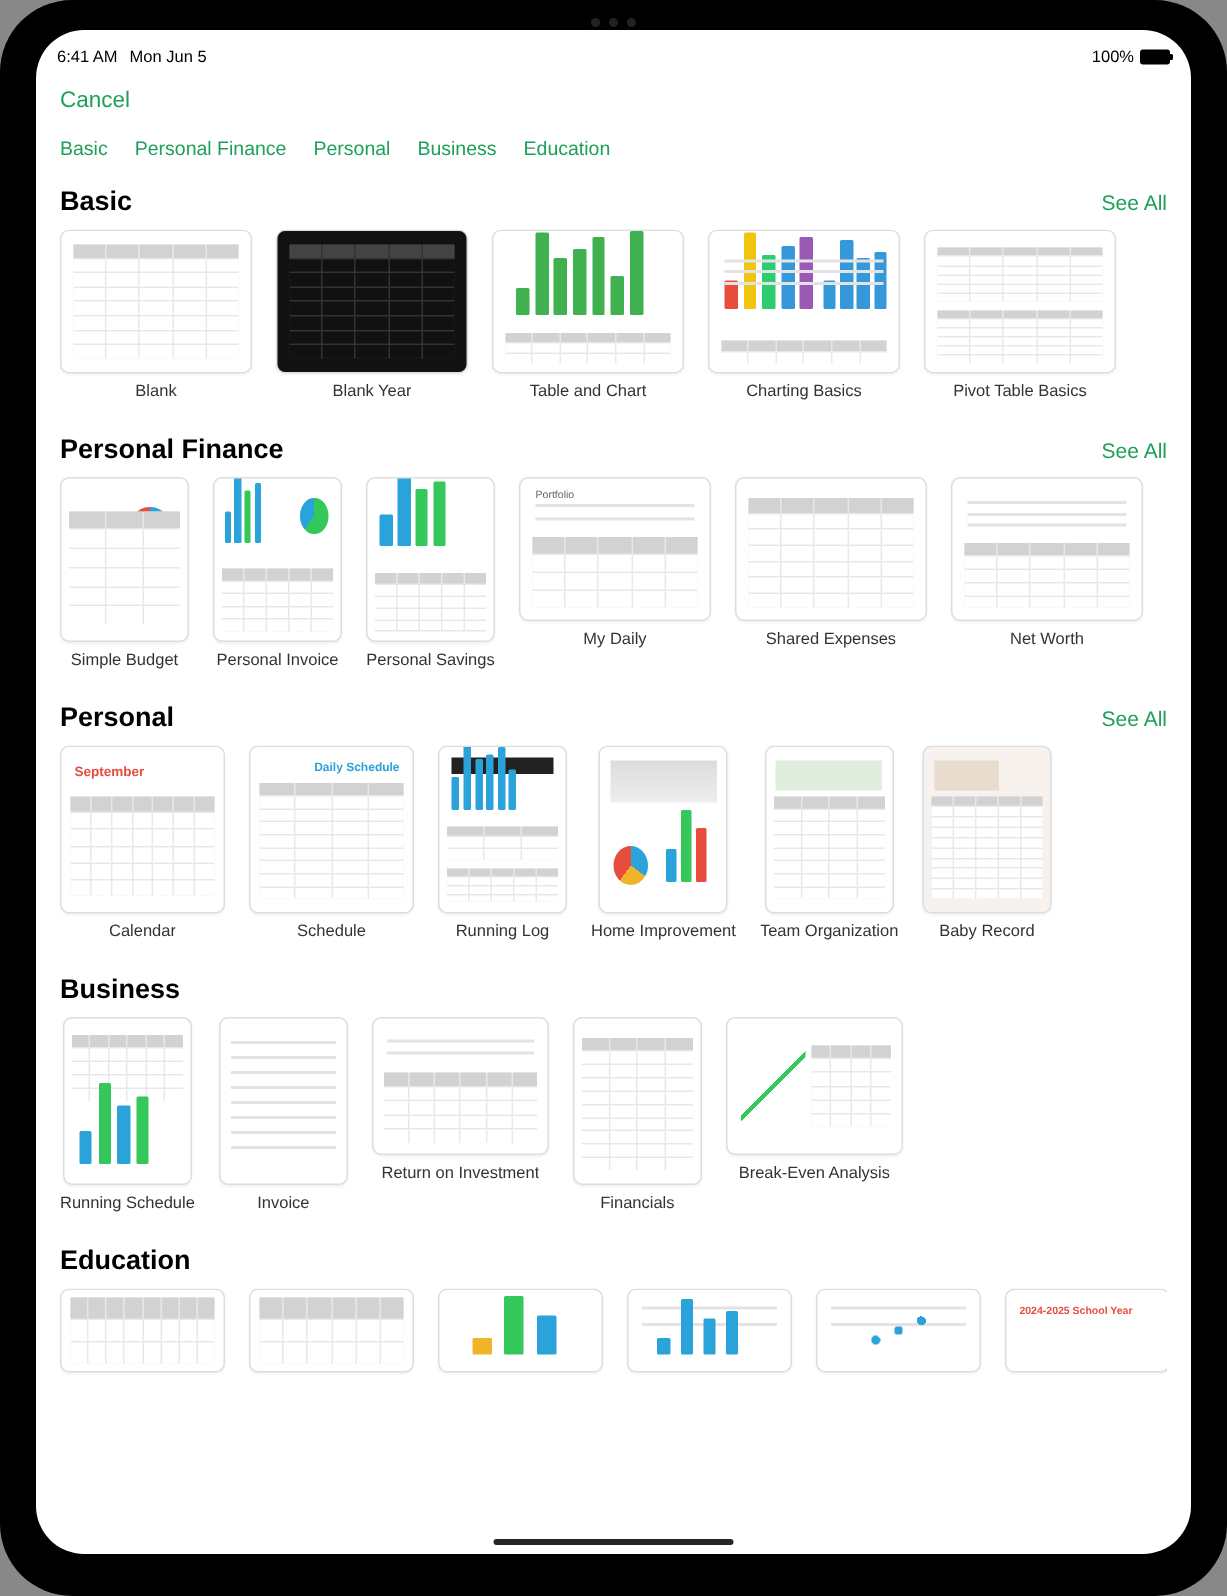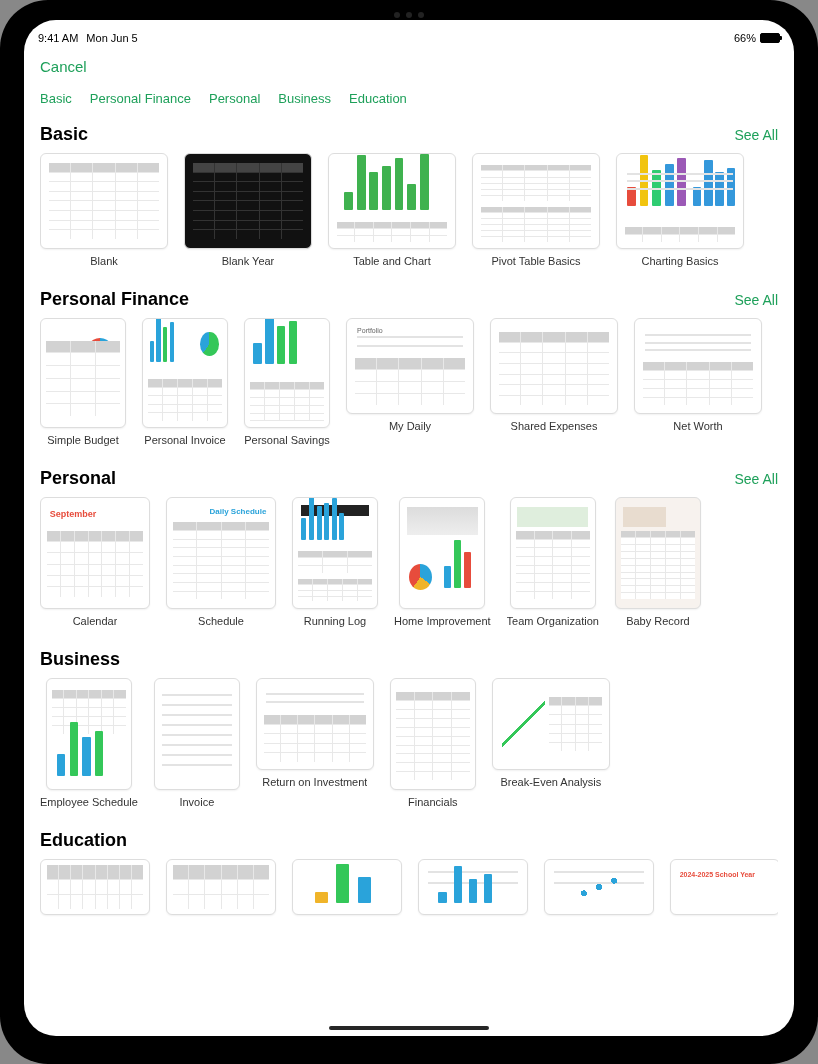--- a/index.html
+++ b/index.html
@@ -128,25 +128,25 @@
 <div class="device">
   <div class="camera-bar">
     <div class="camera-dot"></div>
       <div class="camera-dot"></div>
       <div class="camera-dot"></div>
   </div>
   <div class="screen">
 
     <div class="status-bar">
       <div class="status-left">
-        <span>9:41 AM</span>
+        <span>6:41 AM</span>
         <span>Mon Jun 5</span>
       </div>
       <div class="status-right">
-        <span>66%</span>
+        <span>100%</span>
         <span class="battery-icon"></span>
       </div>
     </div>
 
     <div class="content">
       <button class="cancel-btn">Cancel</button>
 
       <div class="cat-nav" id="cat-nav">
           <span class="cat-link">Basic</span>
           <span class="cat-link">Personal Finance</span>
@@ -283,89 +283,20 @@
                     <div style="background: rgb(255, 255, 255);"></div>
                     <div style="background: rgb(255, 255, 255);"></div>
                     <div style="background: rgb(255, 255, 255);"></div>
                     <div style="background: rgb(255, 255, 255);"></div>
                   </div>
                 </div>
                 <div class="tmpl-label">Table and Chart</div>
               </div>
               <div class="template">
                 <div class="thumb" style="width: 128px; height: 96px;">
-                  <div style="position: absolute; left: 6%; right: 6%; top: 12%; height: 38%; display: grid; grid-template-columns: repeat(5, 1fr); grid-template-rows: repeat(6, 1fr); gap: 1px; background: rgb(232, 232, 232);">
-                    <div style="background: rgb(210, 210, 210);"></div>
-                    <div style="background: rgb(210, 210, 210);"></div>
-                    <div style="background: rgb(210, 210, 210);"></div>
-                    <div style="background: rgb(210, 210, 210);"></div>
-                    <div style="background: rgb(210, 210, 210);"></div>
-                    <div style="background: rgb(255, 255, 255);"></div>
-                    <div style="background: rgb(255, 255, 255);"></div>
-                    <div style="background: rgb(255, 255, 255);"></div>
-                    <div style="background: rgb(255, 255, 255);"></div>
-                    <div style="background: rgb(255, 255, 255);"></div>
-                    <div style="background: rgb(255, 255, 255);"></div>
-                    <div style="background: rgb(255, 255, 255);"></div>
-                    <div style="background: rgb(255, 255, 255);"></div>
-                    <div style="background: rgb(255, 255, 255);"></div>
-                    <div style="background: rgb(255, 255, 255);"></div>
-                    <div style="background: rgb(255, 255, 255);"></div>
-                    <div style="background: rgb(255, 255, 255);"></div>
-                    <div style="background: rgb(255, 255, 255);"></div>
-                    <div style="background: rgb(255, 255, 255);"></div>
-                    <div style="background: rgb(255, 255, 255);"></div>
-                    <div style="background: rgb(255, 255, 255);"></div>
-                    <div style="background: rgb(255, 255, 255);"></div>
-                    <div style="background: rgb(255, 255, 255);"></div>
-                    <div style="background: rgb(255, 255, 255);"></div>
-                    <div style="background: rgb(255, 255, 255);"></div>
-                    <div style="background: rgb(255, 255, 255);"></div>
-                    <div style="background: rgb(255, 255, 255);"></div>
-                    <div style="background: rgb(255, 255, 255);"></div>
-                    <div style="background: rgb(255, 255, 255);"></div>
-                    <div style="background: rgb(255, 255, 255);"></div>
-                  </div>
-                  <div style="position: absolute; left: 6%; right: 6%; top: 56%; height: 38%; display: grid; grid-template-columns: repeat(5, 1fr); grid-template-rows: repeat(6, 1fr); gap: 1px; background: rgb(232, 232, 232);">
-                    <div style="background: rgb(210, 210, 210);"></div>
-                    <div style="background: rgb(210, 210, 210);"></div>
-                    <div style="background: rgb(210, 210, 210);"></div>
-                    <div style="background: rgb(210, 210, 210);"></div>
-                    <div style="background: rgb(210, 210, 210);"></div>
-                    <div style="background: rgb(255, 255, 255);"></div>
-                    <div style="background: rgb(255, 255, 255);"></div>
-                    <div style="background: rgb(255, 255, 255);"></div>
-                    <div style="background: rgb(255, 255, 255);"></div>
-                    <div style="background: rgb(255, 255, 255);"></div>
-                    <div style="background: rgb(255, 255, 255);"></div>
-                    <div style="background: rgb(255, 255, 255);"></div>
-                    <div style="background: rgb(255, 255, 255);"></div>
-                    <div style="background: rgb(255, 255, 255);"></div>
-                    <div style="background: rgb(255, 255, 255);"></div>
-                    <div style="background: rgb(255, 255, 255);"></div>
-                    <div style="background: rgb(255, 255, 255);"></div>
-                    <div style="background: rgb(255, 255, 255);"></div>
-                    <div style="background: rgb(255, 255, 255);"></div>
-                    <div style="background: rgb(255, 255, 255);"></div>
-                    <div style="background: rgb(255, 255, 255);"></div>
-                    <div style="background: rgb(255, 255, 255);"></div>
-                    <div style="background: rgb(255, 255, 255);"></div>
-                    <div style="background: rgb(255, 255, 255);"></div>
-                    <div style="background: rgb(255, 255, 255);"></div>
-                    <div style="background: rgb(255, 255, 255);"></div>
-                    <div style="background: rgb(255, 255, 255);"></div>
-                    <div style="background: rgb(255, 255, 255);"></div>
-                    <div style="background: rgb(255, 255, 255);"></div>
-                    <div style="background: rgb(255, 255, 255);"></div>
-                  </div>
-                </div>
-                <div class="tmpl-label">Pivot Table Basics</div>
-              </div>
-              <div class="template">
-                <div class="thumb" style="width: 128px; height: 96px;">
                   <div style="position: absolute; left: 8%; bottom: 45%; width: 7%; height: 20%; background: rgb(231, 76, 60); border-radius: 1px;"></div>
                   <div style="position: absolute; left: 18%; bottom: 45%; width: 7%; height: 53.7245%; background: rgb(241, 196, 15); border-radius: 1px;"></div>
                   <div style="position: absolute; left: 28%; bottom: 45%; width: 7%; height: 38.0425%; background: rgb(46, 204, 113); border-radius: 1px;"></div>
                   <div style="position: absolute; left: 38%; bottom: 45%; width: 7%; height: 44.0718%; background: rgb(52, 152, 219); border-radius: 1px;"></div>
                   <div style="position: absolute; left: 48%; bottom: 45%; width: 7%; height: 50.9209%; background: rgb(155, 89, 182); border-radius: 1px;"></div>
                   <div style="position: absolute; left: 60%; bottom: 45%; width: 7%; height: 20%; background: rgb(52, 152, 219); border-radius: 1px;"></div>
                   <div style="position: absolute; left: 69%; bottom: 45%; width: 7%; height: 48.9067%; background: rgb(52, 152, 219); border-radius: 1px;"></div>
                   <div style="position: absolute; left: 78%; bottom: 45%; width: 7%; height: 35.465%; background: rgb(52, 152, 219); border-radius: 1px;"></div>
                   <div style="position: absolute; left: 87%; bottom: 45%; width: 7%; height: 40.633%; background: rgb(52, 152, 219); border-radius: 1px;"></div>
                   <div style="position: absolute; left: 8%; right: 8%; top: 20%; height: 2px; background: rgb(227, 227, 227);"></div>
@@ -381,20 +312,89 @@
                     <div style="background: rgb(255, 255, 255);"></div>
                     <div style="background: rgb(255, 255, 255);"></div>
                     <div style="background: rgb(255, 255, 255);"></div>
                     <div style="background: rgb(255, 255, 255);"></div>
                     <div style="background: rgb(255, 255, 255);"></div>
                     <div style="background: rgb(255, 255, 255);"></div>
                   </div>
                 </div>
                 <div class="tmpl-label">Charting Basics</div>
               </div>
+              <div class="template">
+                <div class="thumb" style="width: 128px; height: 96px;">
+                  <div style="position: absolute; left: 6%; right: 6%; top: 12%; height: 38%; display: grid; grid-template-columns: repeat(5, 1fr); grid-template-rows: repeat(6, 1fr); gap: 1px; background: rgb(232, 232, 232);">
+                    <div style="background: rgb(210, 210, 210);"></div>
+                    <div style="background: rgb(210, 210, 210);"></div>
+                    <div style="background: rgb(210, 210, 210);"></div>
+                    <div style="background: rgb(210, 210, 210);"></div>
+                    <div style="background: rgb(210, 210, 210);"></div>
+                    <div style="background: rgb(255, 255, 255);"></div>
+                    <div style="background: rgb(255, 255, 255);"></div>
+                    <div style="background: rgb(255, 255, 255);"></div>
+                    <div style="background: rgb(255, 255, 255);"></div>
+                    <div style="background: rgb(255, 255, 255);"></div>
+                    <div style="background: rgb(255, 255, 255);"></div>
+                    <div style="background: rgb(255, 255, 255);"></div>
+                    <div style="background: rgb(255, 255, 255);"></div>
+                    <div style="background: rgb(255, 255, 255);"></div>
+                    <div style="background: rgb(255, 255, 255);"></div>
+                    <div style="background: rgb(255, 255, 255);"></div>
+                    <div style="background: rgb(255, 255, 255);"></div>
+                    <div style="background: rgb(255, 255, 255);"></div>
+                    <div style="background: rgb(255, 255, 255);"></div>
+                    <div style="background: rgb(255, 255, 255);"></div>
+                    <div style="background: rgb(255, 255, 255);"></div>
+                    <div style="background: rgb(255, 255, 255);"></div>
+                    <div style="background: rgb(255, 255, 255);"></div>
+                    <div style="background: rgb(255, 255, 255);"></div>
+                    <div style="background: rgb(255, 255, 255);"></div>
+                    <div style="background: rgb(255, 255, 255);"></div>
+                    <div style="background: rgb(255, 255, 255);"></div>
+                    <div style="background: rgb(255, 255, 255);"></div>
+                    <div style="background: rgb(255, 255, 255);"></div>
+                    <div style="background: rgb(255, 255, 255);"></div>
+                  </div>
+                  <div style="position: absolute; left: 6%; right: 6%; top: 56%; height: 38%; display: grid; grid-template-columns: repeat(5, 1fr); grid-template-rows: repeat(6, 1fr); gap: 1px; background: rgb(232, 232, 232);">
+                    <div style="background: rgb(210, 210, 210);"></div>
+                    <div style="background: rgb(210, 210, 210);"></div>
+                    <div style="background: rgb(210, 210, 210);"></div>
+                    <div style="background: rgb(210, 210, 210);"></div>
+                    <div style="background: rgb(210, 210, 210);"></div>
+                    <div style="background: rgb(255, 255, 255);"></div>
+                    <div style="background: rgb(255, 255, 255);"></div>
+                    <div style="background: rgb(255, 255, 255);"></div>
+                    <div style="background: rgb(255, 255, 255);"></div>
+                    <div style="background: rgb(255, 255, 255);"></div>
+                    <div style="background: rgb(255, 255, 255);"></div>
+                    <div style="background: rgb(255, 255, 255);"></div>
+                    <div style="background: rgb(255, 255, 255);"></div>
+                    <div style="background: rgb(255, 255, 255);"></div>
+                    <div style="background: rgb(255, 255, 255);"></div>
+                    <div style="background: rgb(255, 255, 255);"></div>
+                    <div style="background: rgb(255, 255, 255);"></div>
+                    <div style="background: rgb(255, 255, 255);"></div>
+                    <div style="background: rgb(255, 255, 255);"></div>
+                    <div style="background: rgb(255, 255, 255);"></div>
+                    <div style="background: rgb(255, 255, 255);"></div>
+                    <div style="background: rgb(255, 255, 255);"></div>
+                    <div style="background: rgb(255, 255, 255);"></div>
+                    <div style="background: rgb(255, 255, 255);"></div>
+                    <div style="background: rgb(255, 255, 255);"></div>
+                    <div style="background: rgb(255, 255, 255);"></div>
+                    <div style="background: rgb(255, 255, 255);"></div>
+                    <div style="background: rgb(255, 255, 255);"></div>
+                    <div style="background: rgb(255, 255, 255);"></div>
+                    <div style="background: rgb(255, 255, 255);"></div>
+                  </div>
+                </div>
+                <div class="tmpl-label">Pivot Table Basics</div>
+              </div>
             </div>
           </div>
           <div class="section">
             <div class="section-header">
               <div class="section-title">Personal Finance</div>
               <span class="see-all">See All</span>
             </div>
             <div class="row">
               <div class="template">
                 <div class="thumb" style="width: 86px; height: 110px;">
@@ -897,21 +897,21 @@
                     <div style="background: rgb(255, 255, 255);"></div>
                     <div style="background: rgb(255, 255, 255);"></div>
                     <div style="background: rgb(255, 255, 255);"></div>
                     <div style="background: rgb(255, 255, 255);"></div>
                   </div>
                   <div style="position: absolute; left: 12%; bottom: 12%; width: 10%; height: 20%; background: rgb(42, 163, 218); border-radius: 1px;"></div>
                   <div style="position: absolute; left: 27%; bottom: 12%; width: 10%; height: 48.9067%; background: rgb(52, 199, 89); border-radius: 1px;"></div>
                   <div style="position: absolute; left: 42%; bottom: 12%; width: 10%; height: 35.465%; background: rgb(42, 163, 218); border-radius: 1px;"></div>
                   <div style="position: absolute; left: 57%; bottom: 12%; width: 10%; height: 40.633%; background: rgb(52, 199, 89); border-radius: 1px;"></div>
                 </div>
-                <div class="tmpl-label">Employee Schedule</div>
+                <div class="tmpl-label">Running Schedule</div>
               </div>
               <div class="template">
                 <div class="thumb" style="width: 86px; height: 112px;">
                   <div style="position: absolute; left: 8%; right: 8%; top: 14%; height: 2px; background: rgb(227, 227, 227);"></div>
                   <div style="position: absolute; left: 8%; right: 8%; top: 23%; height: 2px; background: rgb(227, 227, 227);"></div>
                   <div style="position: absolute; left: 8%; right: 8%; top: 32%; height: 2px; background: rgb(227, 227, 227);"></div>
                   <div style="position: absolute; left: 8%; right: 8%; top: 41%; height: 2px; background: rgb(227, 227, 227);"></div>
                   <div style="position: absolute; left: 8%; right: 8%; top: 50%; height: 2px; background: rgb(227, 227, 227);"></div>
                   <div style="position: absolute; left: 8%; right: 8%; top: 59%; height: 2px; background: rgb(227, 227, 227);"></div>
                   <div style="position: absolute; left: 8%; right: 8%; top: 68%; height: 2px; background: rgb(227, 227, 227);"></div>

